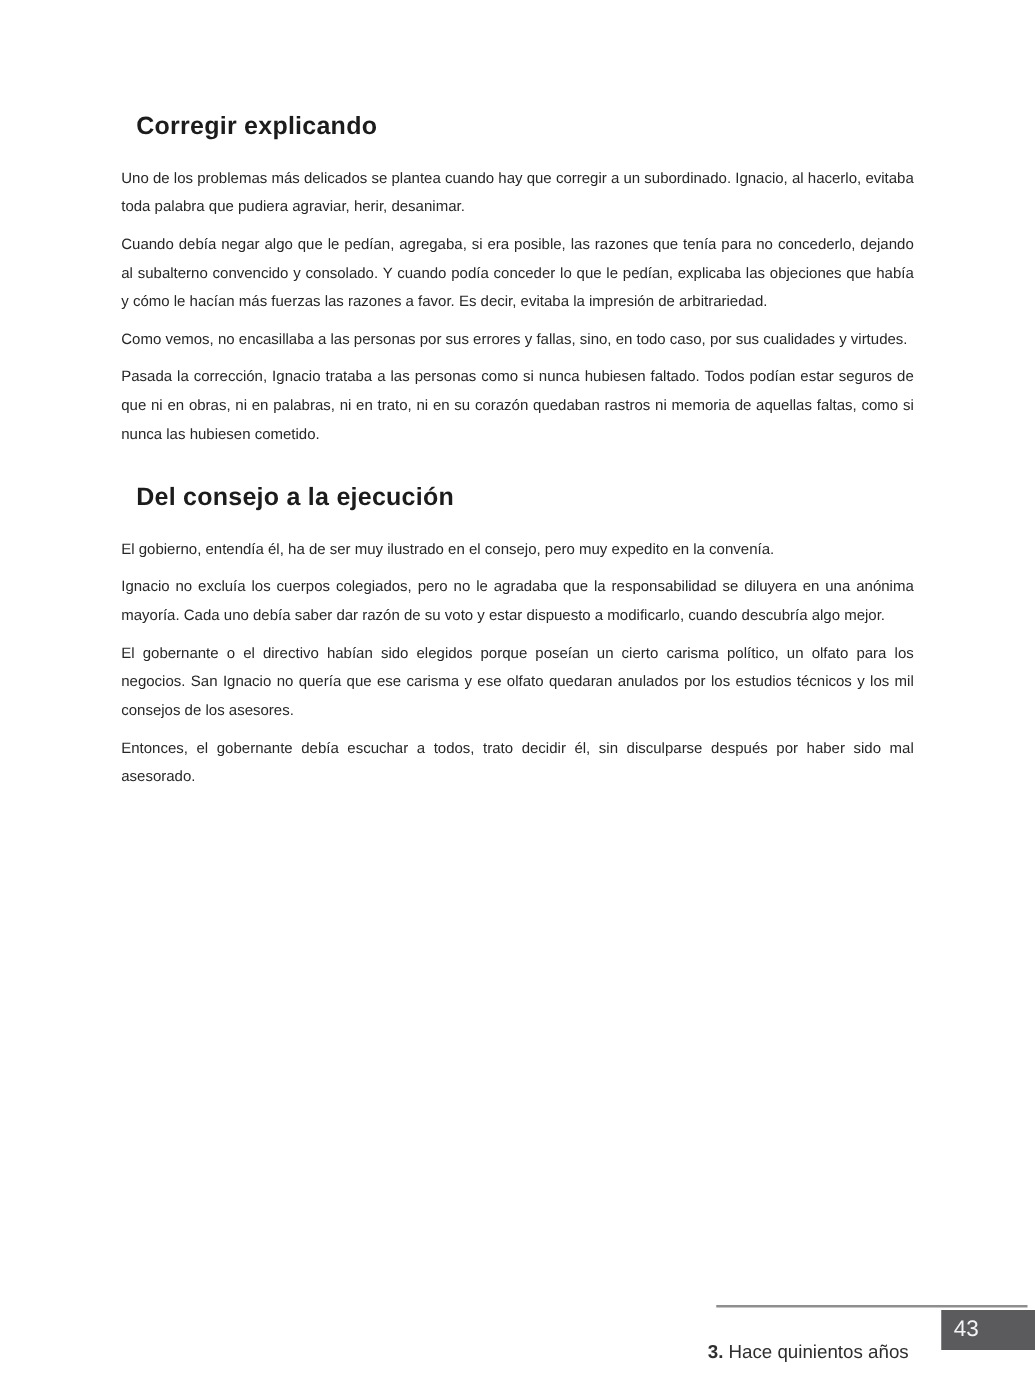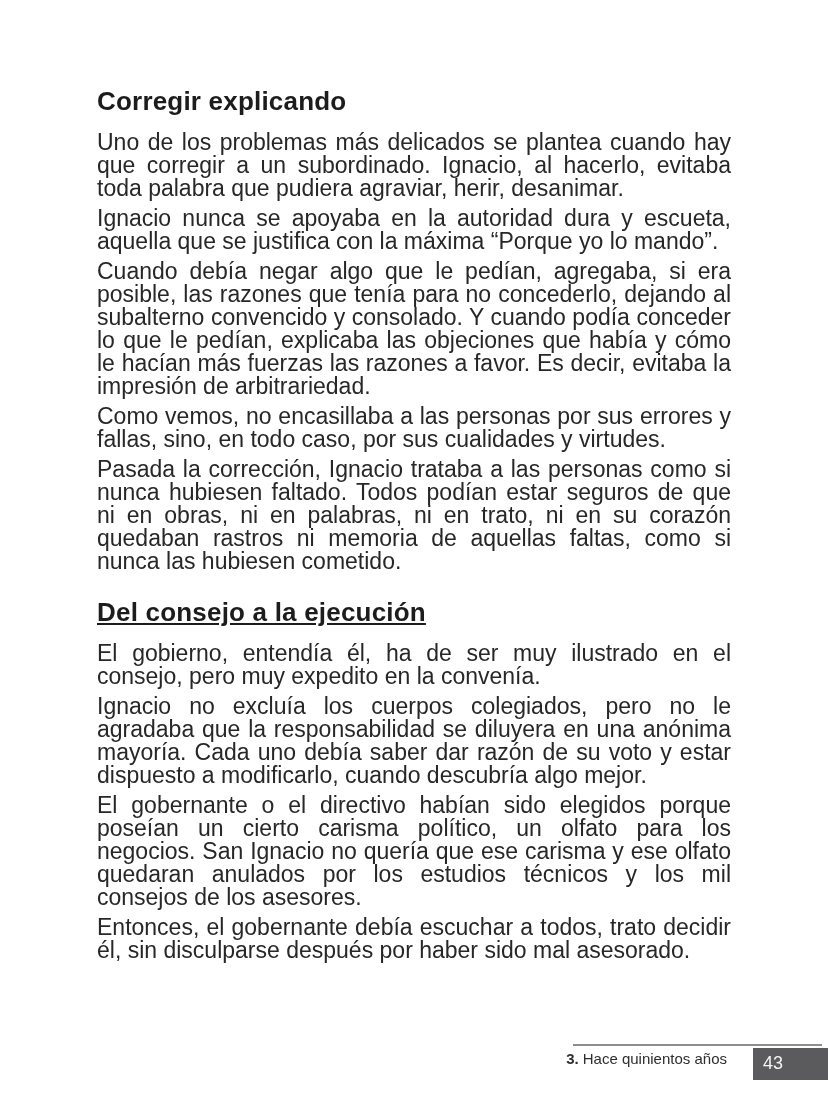--- a/index.html
+++ b/index.html
@@ -19,53 +19,52 @@
   }
   .content {
     position: absolute;
     left: 97px;
     top: 0;
     width: 634px;
     padding-top: 88px;
     color: #272727;
   }
   h1.section-heading {
-    font-size: 26px;
+    font-size: 20px;
     line-height: 26px;
     font-weight: bold;
     color: #1c1c1c;
     letter-spacing: 0.2px;
-    margin: 0 0 17px 0;
+    margin: 0 0 17px 12px;
   }
   section.second h1.section-heading {
     margin-top: 26px;
-    text-decoration: underline;
   }
   p.body-par {
-    font-size: 23px;
+    font-size: 12px;
     line-height: 23px;
     text-align: justify;
     hyphens: auto;
     -webkit-hyphens: auto;
     margin: 0 0 7px 0;
     color: #272727;
   }
   
   .footer-rule {
     position: absolute;
     left: 573px;
     top: 1044px;
     width: 249px;
     height: 2px;
     background: #8e8e8e;
   }
   .running-footer {
     position: absolute;
     right: 101px;
-    top: 1050px;
+    top: 1073px;
     font-size: 15px;
     line-height: 18px;
     color: #2e2e2e;
     white-space: nowrap;
   }
   .chapter-num {
     font-weight: bold;
     margin-right: 4px;
   }
   .page-number-box {
@@ -84,21 +83,20 @@
 </head>
 <body>
 
 <div class="page">
 
   <main class="content">
 
     <section>
       <h1 class="section-heading">Corregir explicando</h1>
       <p class="body-par">Uno de los problemas más delicados se plantea cuando hay que corregir a un subordinado. Ignacio, al hacerlo, evitaba toda palabra que pudiera agraviar, herir, desanimar.</p>
-      <p class="body-par">Ignacio nunca se apoyaba en la autoridad dura y escueta, aquella que se justifica con la máxima “Porque yo lo mando”.</p>
       <p class="body-par">Cuando debía negar algo que le pedían, agregaba, si era posible, las razones que tenía para no concederlo, dejando al subalterno convencido y consolado. Y cuando podía conceder lo que le pedían, explicaba las objeciones que había y cómo le hacían más fuerzas las razones a favor. Es decir, evitaba la impresión de arbitrariedad.</p>
       <p class="body-par">Como vemos, no encasillaba a las personas por sus errores y fallas, sino, en todo caso, por sus cualidades y virtudes.</p>
       <p class="body-par">Pasada la corrección, Ignacio trataba a las personas como si nunca hubiesen faltado. Todos podían estar seguros de que ni en obras, ni en palabras, ni en trato, ni en su corazón quedaban rastros ni memoria de aquellas faltas, como si nunca las hubiesen cometido.</p>
     </section>
 
     <section class="second">
       <h1 class="section-heading">Del consejo a la ejecución</h1>
       <p class="body-par">El gobierno, entendía él, ha de ser muy ilustrado en el consejo, pero muy expedito en la convenía.</p>
       <p class="body-par">Ignacio no excluía los cuerpos colegiados, pero no le agradaba que la responsabilidad se diluyera en una anónima mayoría. Cada uno debía saber dar razón de su voto y estar dispuesto a modificarlo, cuando descubría algo mejor.</p>
       <p class="body-par">El gobernante o el directivo habían sido elegidos porque poseían un cierto carisma político, un olfato para los negocios. San Ignacio no quería que ese carisma y ese olfato quedaran anulados por los estudios técnicos y los mil consejos de los asesores.</p>

